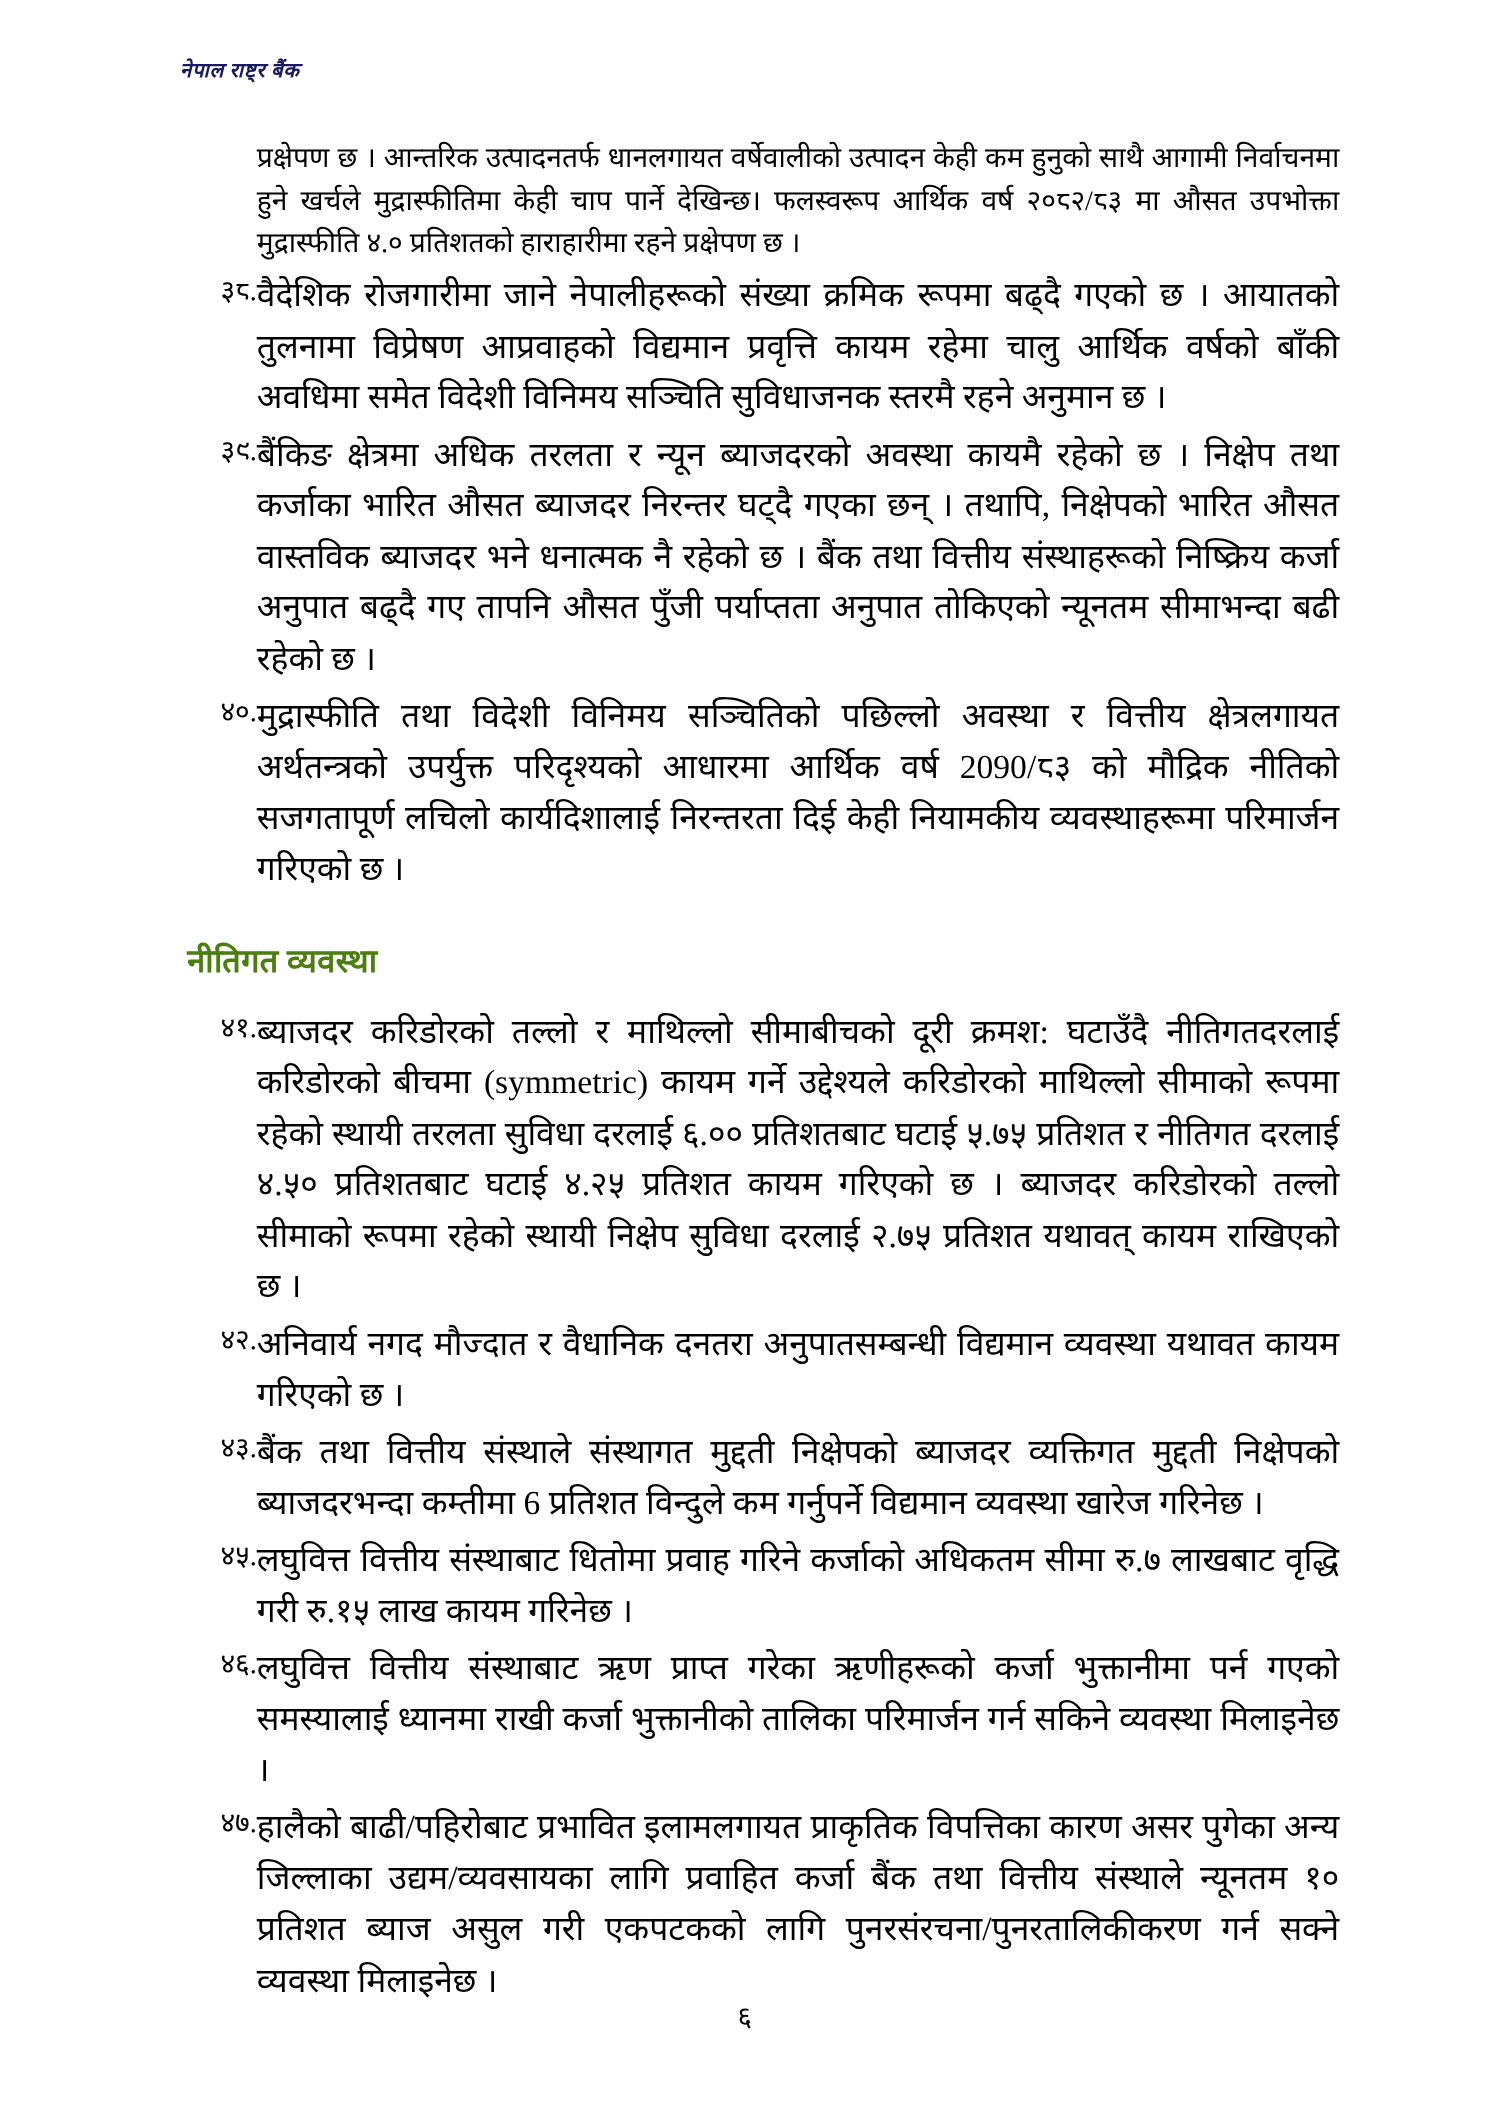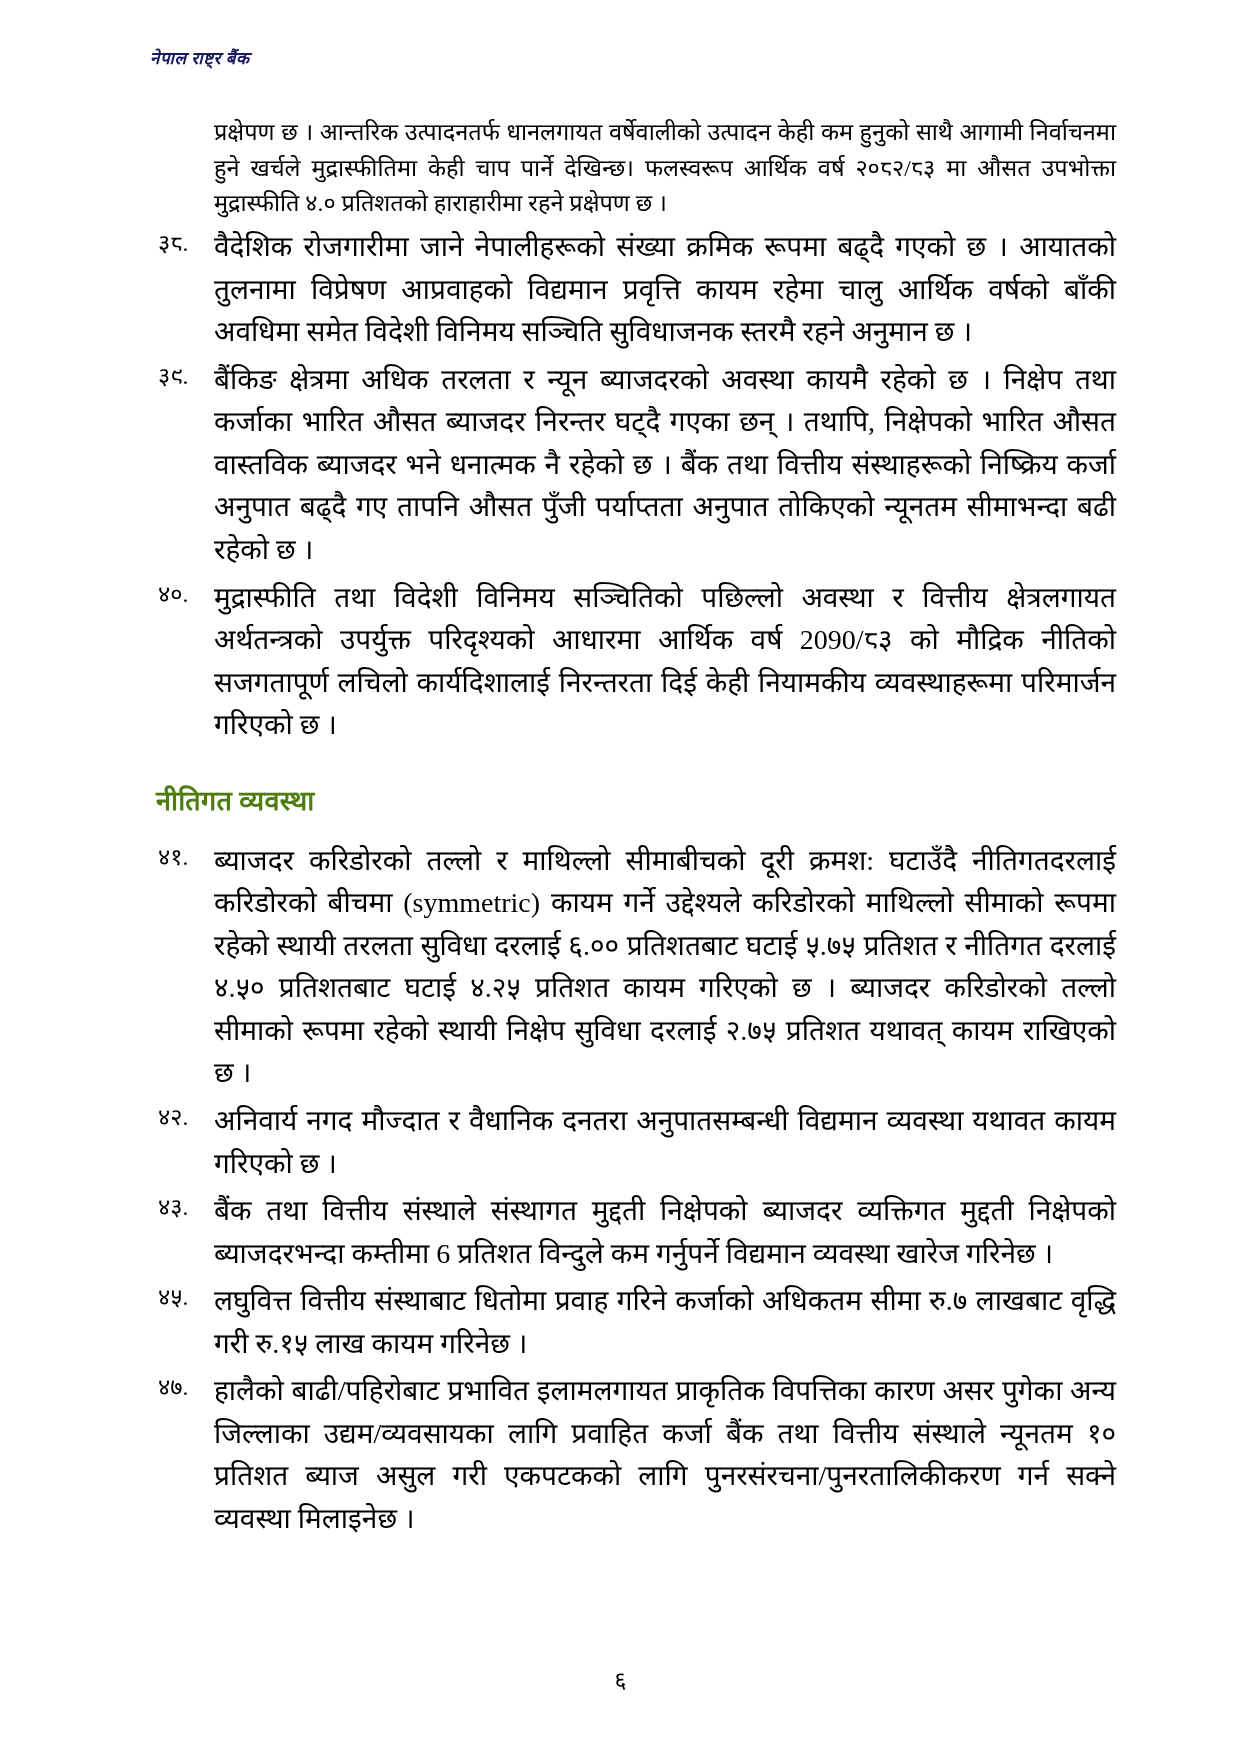--- a/index.html
+++ b/index.html
@@ -47,21 +47,21 @@
   
   .item {
     display: flex;
     align-items: flex-start;
     margin-bottom: 5px;
   }
   .item-num {
     flex: 0 0 58px;
     font-size: 23.5px;
     line-height: 1.52;
-    text-align: left;
+    text-align: right;
     padding-left: 2px;
     box-sizing: border-box;
     white-space: nowrap;
   }
   .item-body {
     flex: 1 1 auto;
     font-size: 28px;
     line-height: 1.52;
     text-align: justify;
     text-justify: inter-word;
@@ -124,20 +124,24 @@
       <div class="item-num">४३.</div>
       <div class="item-body">बैंक तथा वित्तीय संस्थाले संस्थागत मुद्दती निक्षेपको ब्याजदर व्यक्तिगत मुद्दती निक्षेपको ब्याजदरभन्दा कम्तीमा 6 प्रतिशत विन्दुले कम गर्नुपर्ने विद्यमान व्यवस्था खारेज गरिनेछ ।</div>
     </div>
 
 
     <div class="item">
       <div class="item-num">४५.</div>
       <div class="item-body">लघुवित्त वित्तीय संस्थाबाट धितोमा प्रवाह गरिने कर्जाको अधिकतम सीमा रु.७ लाखबाट वृद्धि गरी रु.१५ लाख कायम गरिनेछ ।</div>
     </div>
 
+    <div class="item">
+      <div class="item-num">४६.</div>
+      <div class="item-body">लघुवित्त वित्तीय संस्थाबाट ऋण प्राप्त गरेका ऋणीहरूको कर्जा भुक्तानीमा पर्न गएको समस्यालाई ध्यानमा राखी कर्जा भुक्तानीको तालिका परिमार्जन गर्न सकिने व्यवस्था मिलाइनेछ ।</div>
+    </div>
 
     <div class="item">
       <div class="item-num">४७.</div>
       <div class="item-body">हालैको बाढी/पहिरोबाट प्रभावित इलामलगायत प्राकृतिक विपत्तिका कारण असर पुगेका अन्य जिल्लाका उद्यम/व्यवसायका लागि प्रवाहित कर्जा बैंक तथा वित्तीय संस्थाले न्यूनतम १० प्रतिशत ब्याज असुल गरी एकपटकको लागि पुनरसंरचना/पुनरतालिकीकरण गर्न सक्ने व्यवस्था मिलाइनेछ ।</div>
     </div>
 
   </div>
 
   <div class="page-number">६</div>
 

